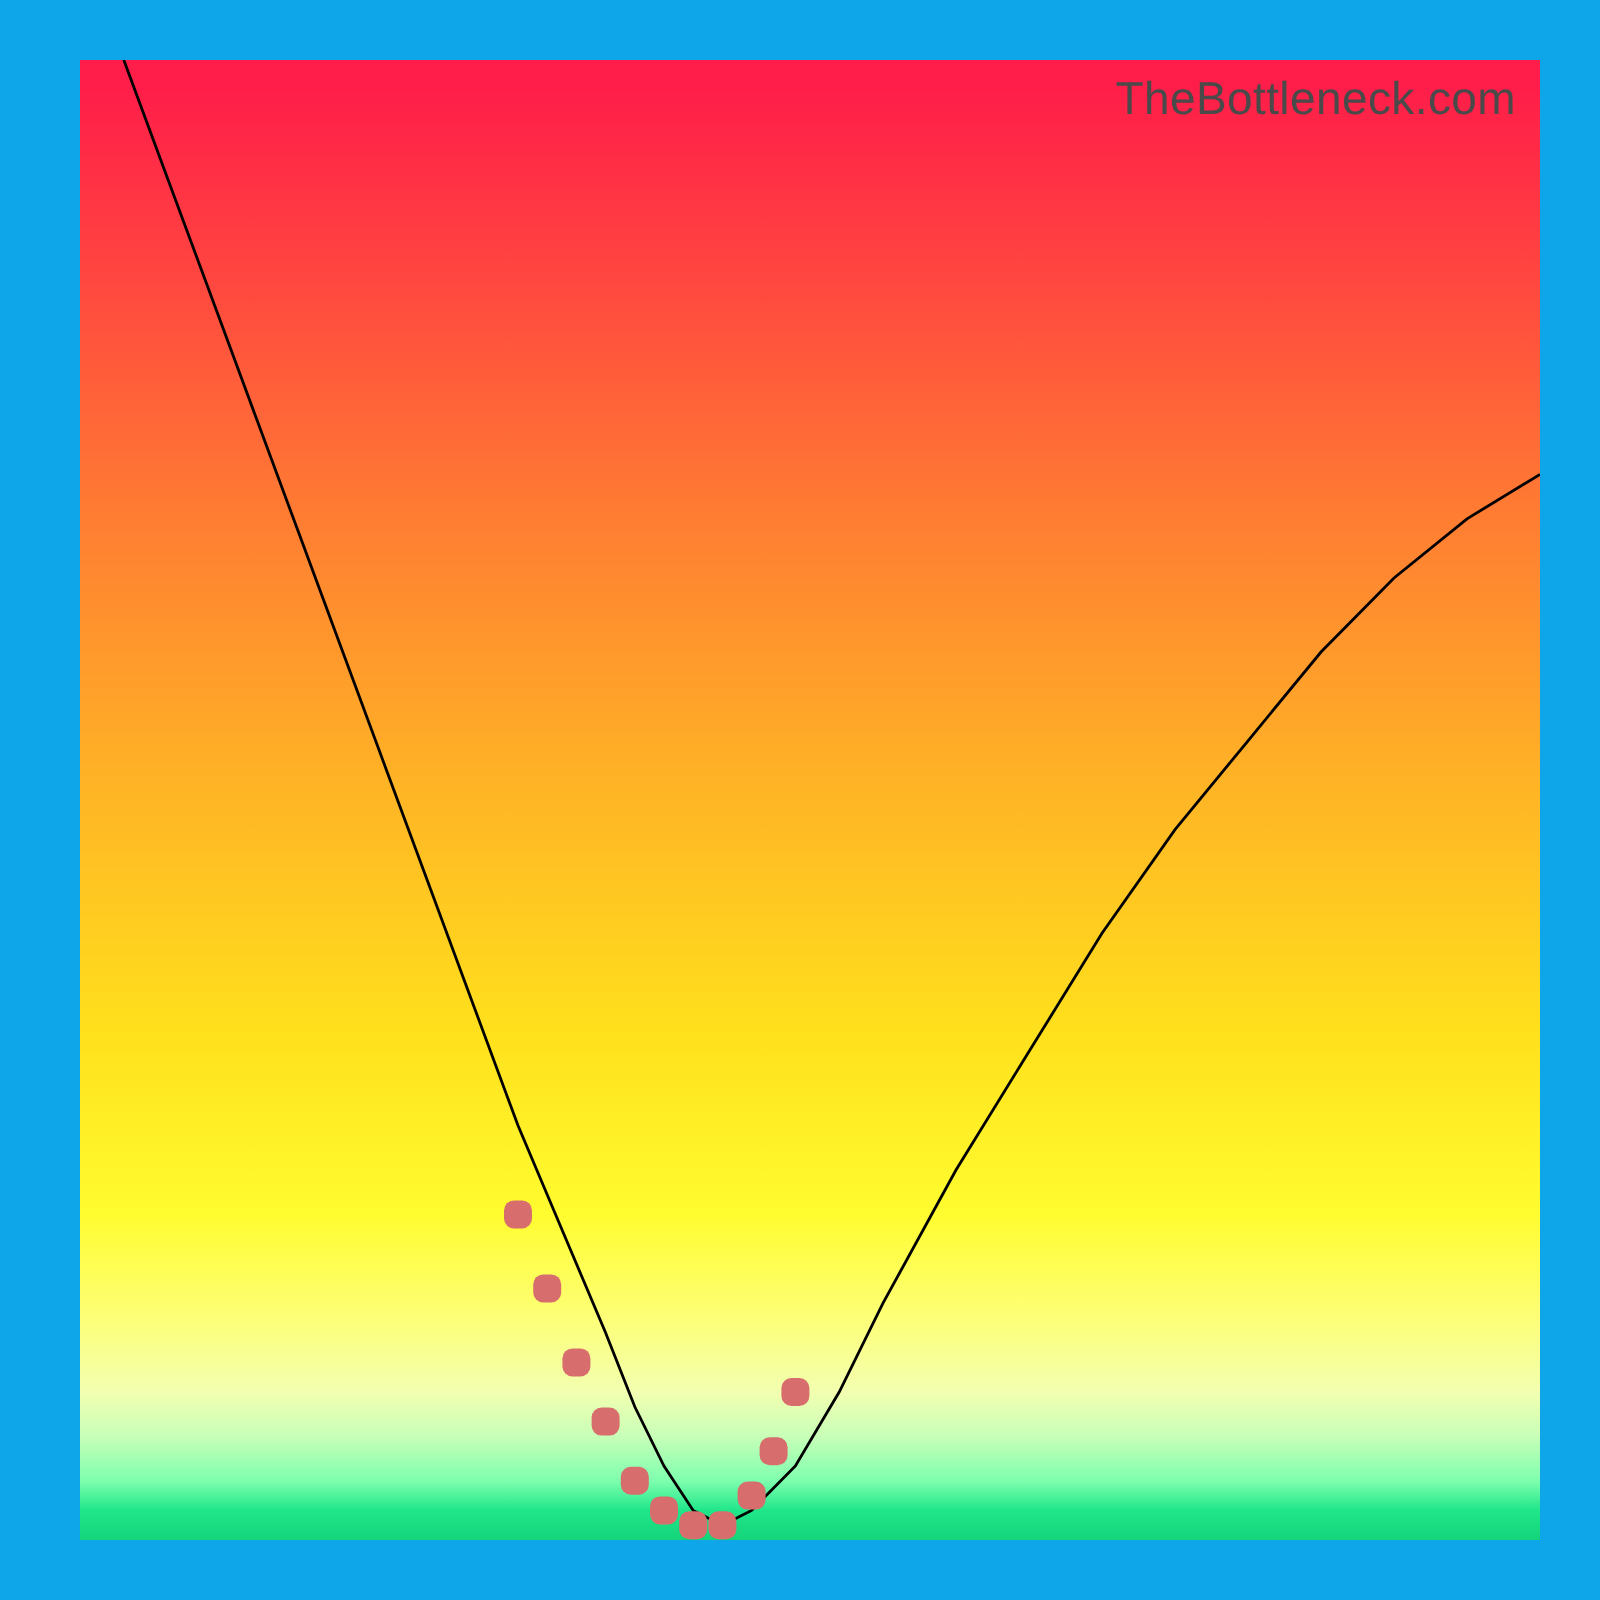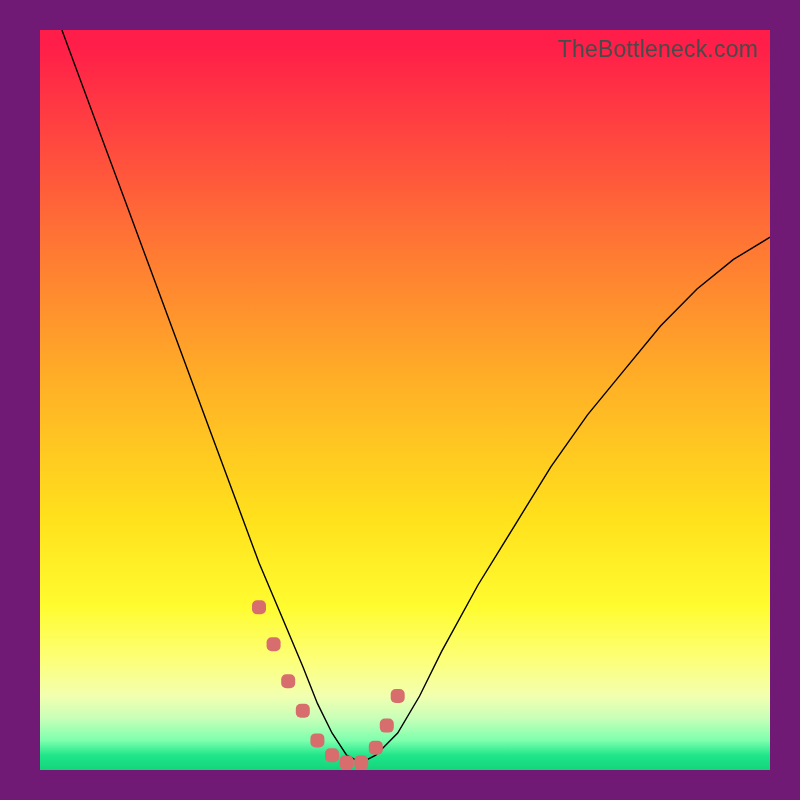--- a/index.html
+++ b/index.html
@@ -1,16 +1,16 @@
 <!DOCTYPE html>
 <html><head>
 <meta charset="utf-8">
 <style>
   html,body{margin:0;padding:0;width:800px;height:800px;background:#000;overflow:hidden;font-family:Arial,Helvetica,sans-serif}
-  .frame{position:absolute;left:0;top:0;width:800px;height:800px;background:#701a75}
+  .frame{position:absolute;left:0;top:0;width:800px;height:800px;background:#0ea5e9}
   .plot{position:absolute;left:40px;top:30px;width:730px;height:740px;
         background:linear-gradient(to bottom,
           #ff1e49 0%, #ff1e49 2%,
           #ff4440 14%,
           #ff7a33 30%,
           #ffb126 48%,
           #ffe11c 66%,
           #fffc30 78%,
           #fdff77 85%,
           #f2ffb0 90%,

